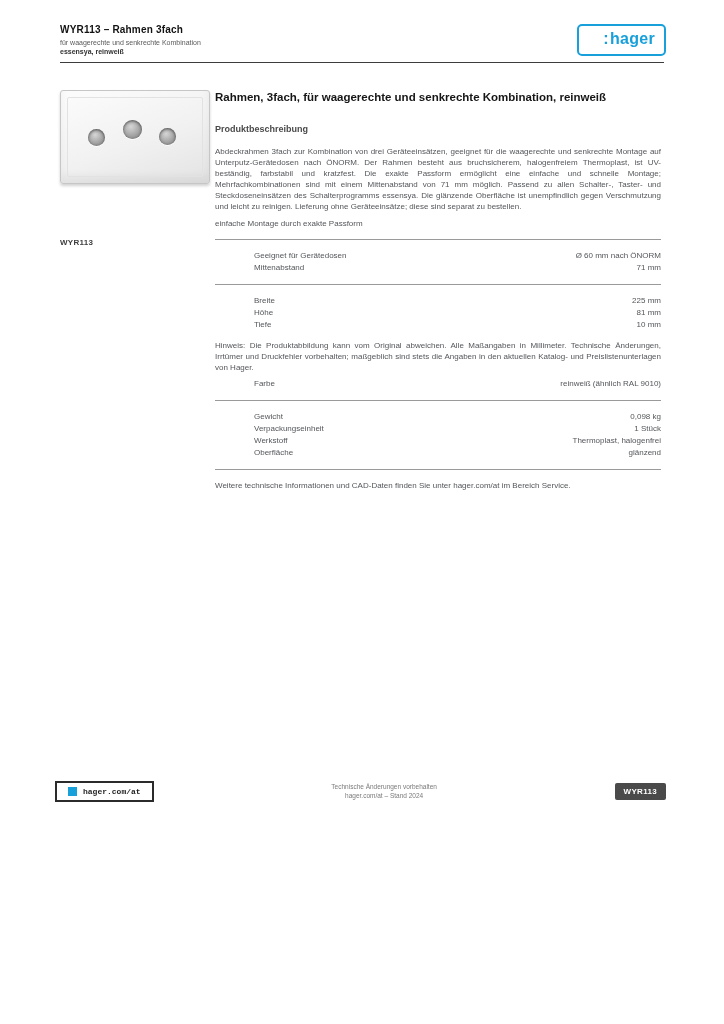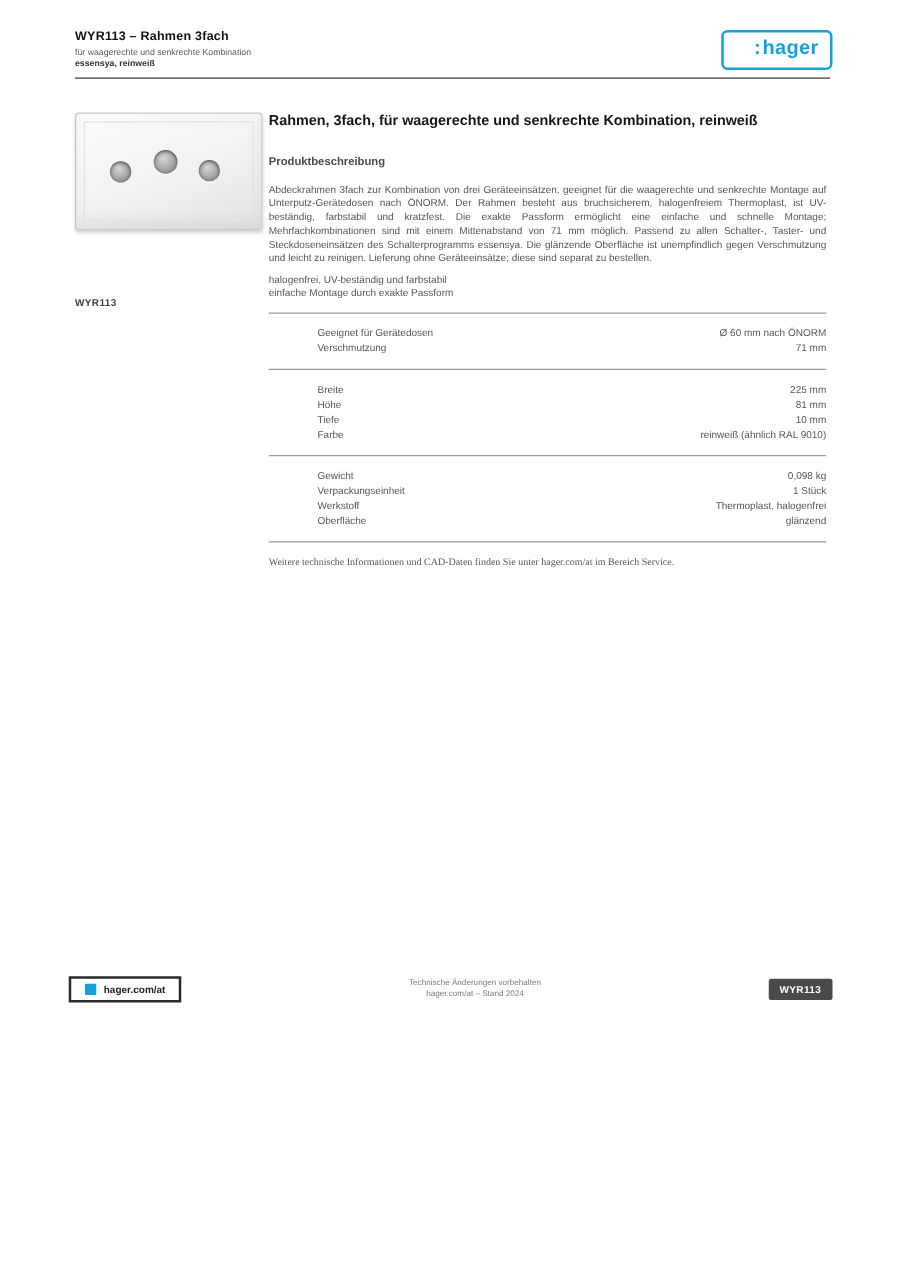--- a/index.html
+++ b/index.html
@@ -37,26 +37,26 @@
   .product-description{margin:0;font-size:8px;line-height:11px;color:#54565a;text-align:justify;}
   .features{margin-top:6px;}
   .feature{font-size:8px;line-height:11px;color:#54565a;}
 
   .divider{border-top:1px solid #9a9a9a;margin:10px 0;height:0;}
   .spec-section{}
   .spec-row{display:flex;justify-content:space-between;align-items:baseline;font-size:8px;line-height:12px;color:#54565a;}
   .spec-label{white-space:nowrap;padding-right:12px;margin-left:39px;}
   .spec-value{text-align:right;}
   .spec-note{margin:9px 0 5px;font-size:8px;line-height:11px;color:#54565a;text-align:justify;}
-  .closing{margin-top:1px;font-size:8px;line-height:11px;color:#54565a;font-family:Liberation Serif, serif;}
+  .closing{margin-top:1px;font-size:8px;line-height:11px;color:#54565a;}
 
   
   .footer{position:absolute;left:55px;right:58px;bottom:12px;display:flex;justify-content:space-between;align-items:center;}
   .site-box{display:flex;align-items:center;gap:6px;border:2px solid #2b2b2b;background:#fff;
-        padding:4px 11px;font-size:8px;font-weight:bold;color:#1f1f1f;}
+        padding:4px 11px;font-size:8px;font-weight:bold;color:#1f1f1f;font-family:Liberation Mono, monospace;}
   .site-mark{width:9px;height:9px;background:var(--brand,#18a0db);display:inline-block;}
   .footer-center{text-align:center;font-size:6.5px;line-height:8.5px;color:#7a7a7a;}
   .footer-badge{background:#4a4a4b;color:#fff;font-size:8px;font-weight:bold;padding:4px 9px;border-radius:2px;letter-spacing:.3px;}
 </style>
 </head>
 <body>
 
 <div class="page">
 
   <header class="header">
@@ -77,49 +77,49 @@
       <span class="hole hole3"></span>
     </div>
     <div class="image-label">WYR113</div>
   </aside>
 
   <main class="main-col">
     <h1 class="product-title">Rahmen, 3fach, für waagerechte und senkrechte Kombination, reinweiß</h1>
     <h2 class="section-heading">Produktbeschreibung</h2>
     <p class="product-description">Abdeckrahmen 3fach zur Kombination von drei Geräteeinsätzen, geeignet für die waagerechte und senkrechte Montage auf Unterputz-Gerätedosen nach ÖNORM. Der Rahmen besteht aus bruchsicherem, halogenfreiem Thermoplast, ist UV-beständig, farbstabil und kratzfest. Die exakte Passform ermöglicht eine einfache und schnelle Montage; Mehrfachkombinationen sind mit einem Mittenabstand von 71 mm möglich. Passend zu allen Schalter-, Taster- und Steckdoseneinsätzen des Schalterprogramms essensya. Die glänzende Oberfläche ist unempfindlich gegen Verschmutzung und leicht zu reinigen. Lieferung ohne Geräteeinsätze; diese sind separat zu bestellen.</p>
     <div class="features">
-        <div class="feature">halogenfrei, UV-beständig und farbstabil</div>
         <div class="feature">einfache Montage durch exakte Passform</div>
       </div>
     <div id="spec-sections">
         <div class="divider"></div>
         <section class="spec-section">
           <div class="spec-row">
             <span class="spec-label">Geeignet für Gerätedosen</span>
             <span class="spec-value">Ø 60 mm nach ÖNORM</span>
           </div>
           <div class="spec-row">
-            <span class="spec-label">Verschmutzung</span>
+            <span class="spec-label">Mittenabstand</span>
             <span class="spec-value">71 mm</span>
           </div>
         </section>
         <div class="divider"></div>
         <section class="spec-section">
           <div class="spec-row">
             <span class="spec-label">Breite</span>
             <span class="spec-value">225 mm</span>
           </div>
           <div class="spec-row">
             <span class="spec-label">Höhe</span>
             <span class="spec-value">81 mm</span>
           </div>
           <div class="spec-row">
             <span class="spec-label">Tiefe</span>
             <span class="spec-value">10 mm</span>
           </div>
+          <p class="spec-note">Hinweis: Die Produktabbildung kann vom Original abweichen. Alle Maßangaben in Millimeter. Technische Änderungen, Irrtümer und Druckfehler vorbehalten; maßgeblich sind stets die Angaben in den aktuellen Katalog- und Preislistenunterlagen von Hager.</p>
           <div class="spec-row">
             <span class="spec-label">Farbe</span>
             <span class="spec-value">reinweiß (ähnlich RAL 9010)</span>
           </div>
         </section>
         <div class="divider"></div>
         <section class="spec-section">
           <div class="spec-row">
             <span class="spec-label">Gewicht</span>
             <span class="spec-value">0,098 kg</span>

